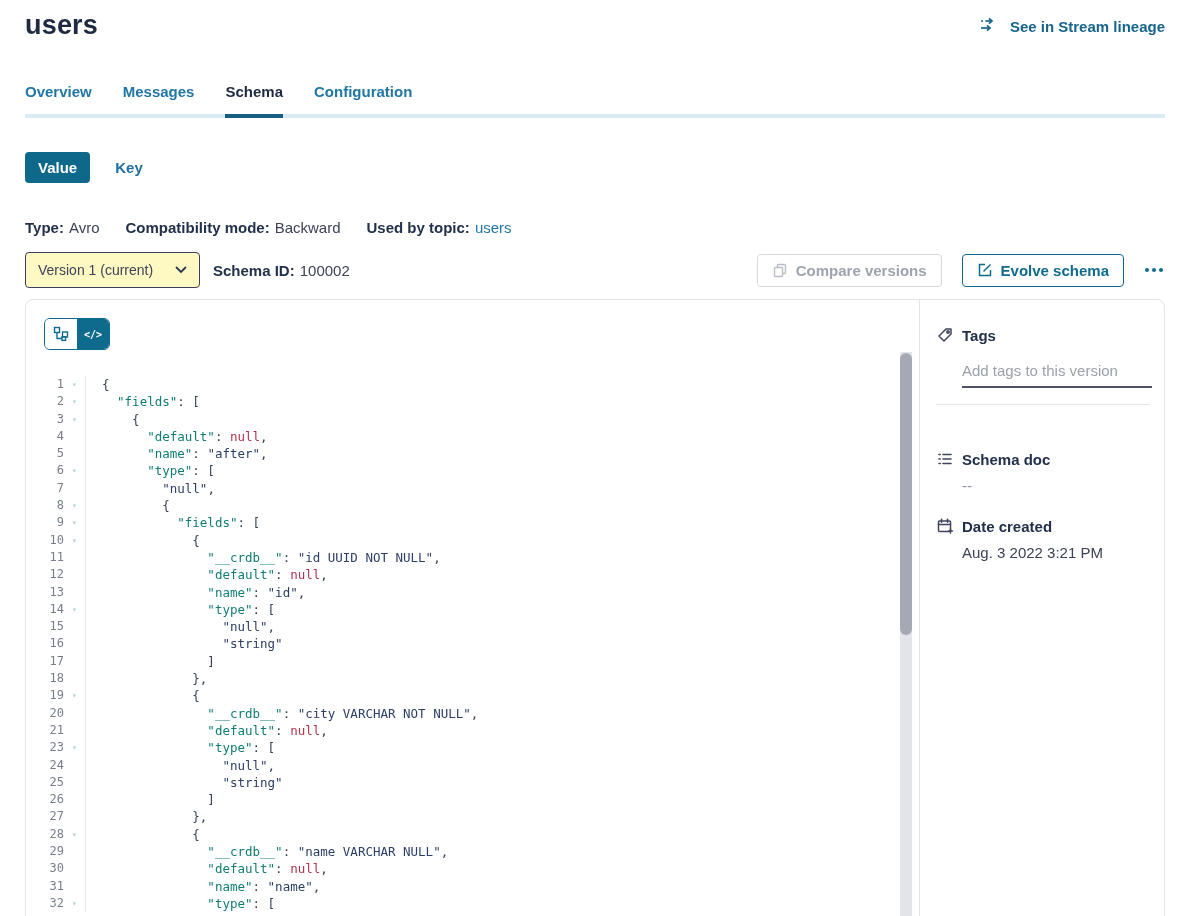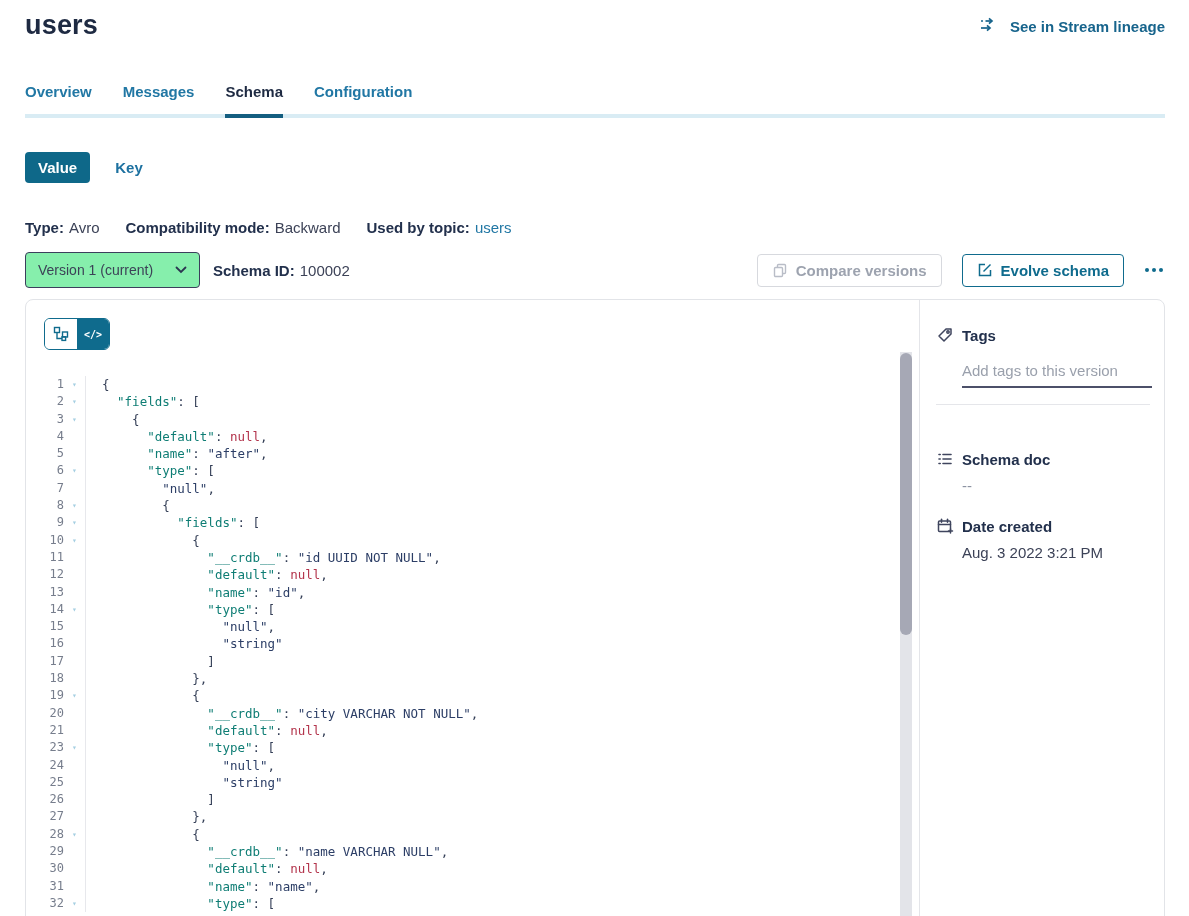--- a/index.html
+++ b/index.html
@@ -31,21 +31,21 @@
   
   .meta-row { margin-top:36px; display:flex; gap:26px; font-size:15px; }
   .meta-label { font-weight:bold; color:#22304c; }
   .meta-value { color:#3c4257; margin-left:5px; }
   .meta-value.link { color:#2177a4; cursor:pointer; }
 
   
   .ver-row { margin-top:16px; display:flex; align-items:center; }
   .version-select { position:relative; width:175px; height:36px; border:1px solid #3b3f5c;
     border-radius:4px; display:flex; align-items:center; padding:0 12px; cursor:pointer;
-    font-size:14px; color:#3c4257; background:#86efac; }
+    font-size:14px; color:#3c4257; background:#fef9c3; }
   .version-select svg { margin-left:auto; }
   .schema-id { margin-left:13px; font-size:15px; }
   .actions { margin-left:auto; display:flex; align-items:center; }
   .btn { display:flex; align-items:center; gap:8px; height:33px; padding:0 14px;
     border-radius:4px; background:#fff; font-size:15px; font-weight:600; cursor:pointer;margin-left:17px; }
   .btn-compare { border:1px solid #d7d9de; color:#9da3af; }
   .btn-evolve { margin-left:20px; border:1px solid #0f6b8d; color:#0f6b8d; }
   .more-dots { margin-left:19px; display:flex; gap:3px; cursor:pointer; padding:4px 2px; }
   .more-dots i { width:4px; height:4px; border-radius:50%; background:#0f6b8d; }
 

